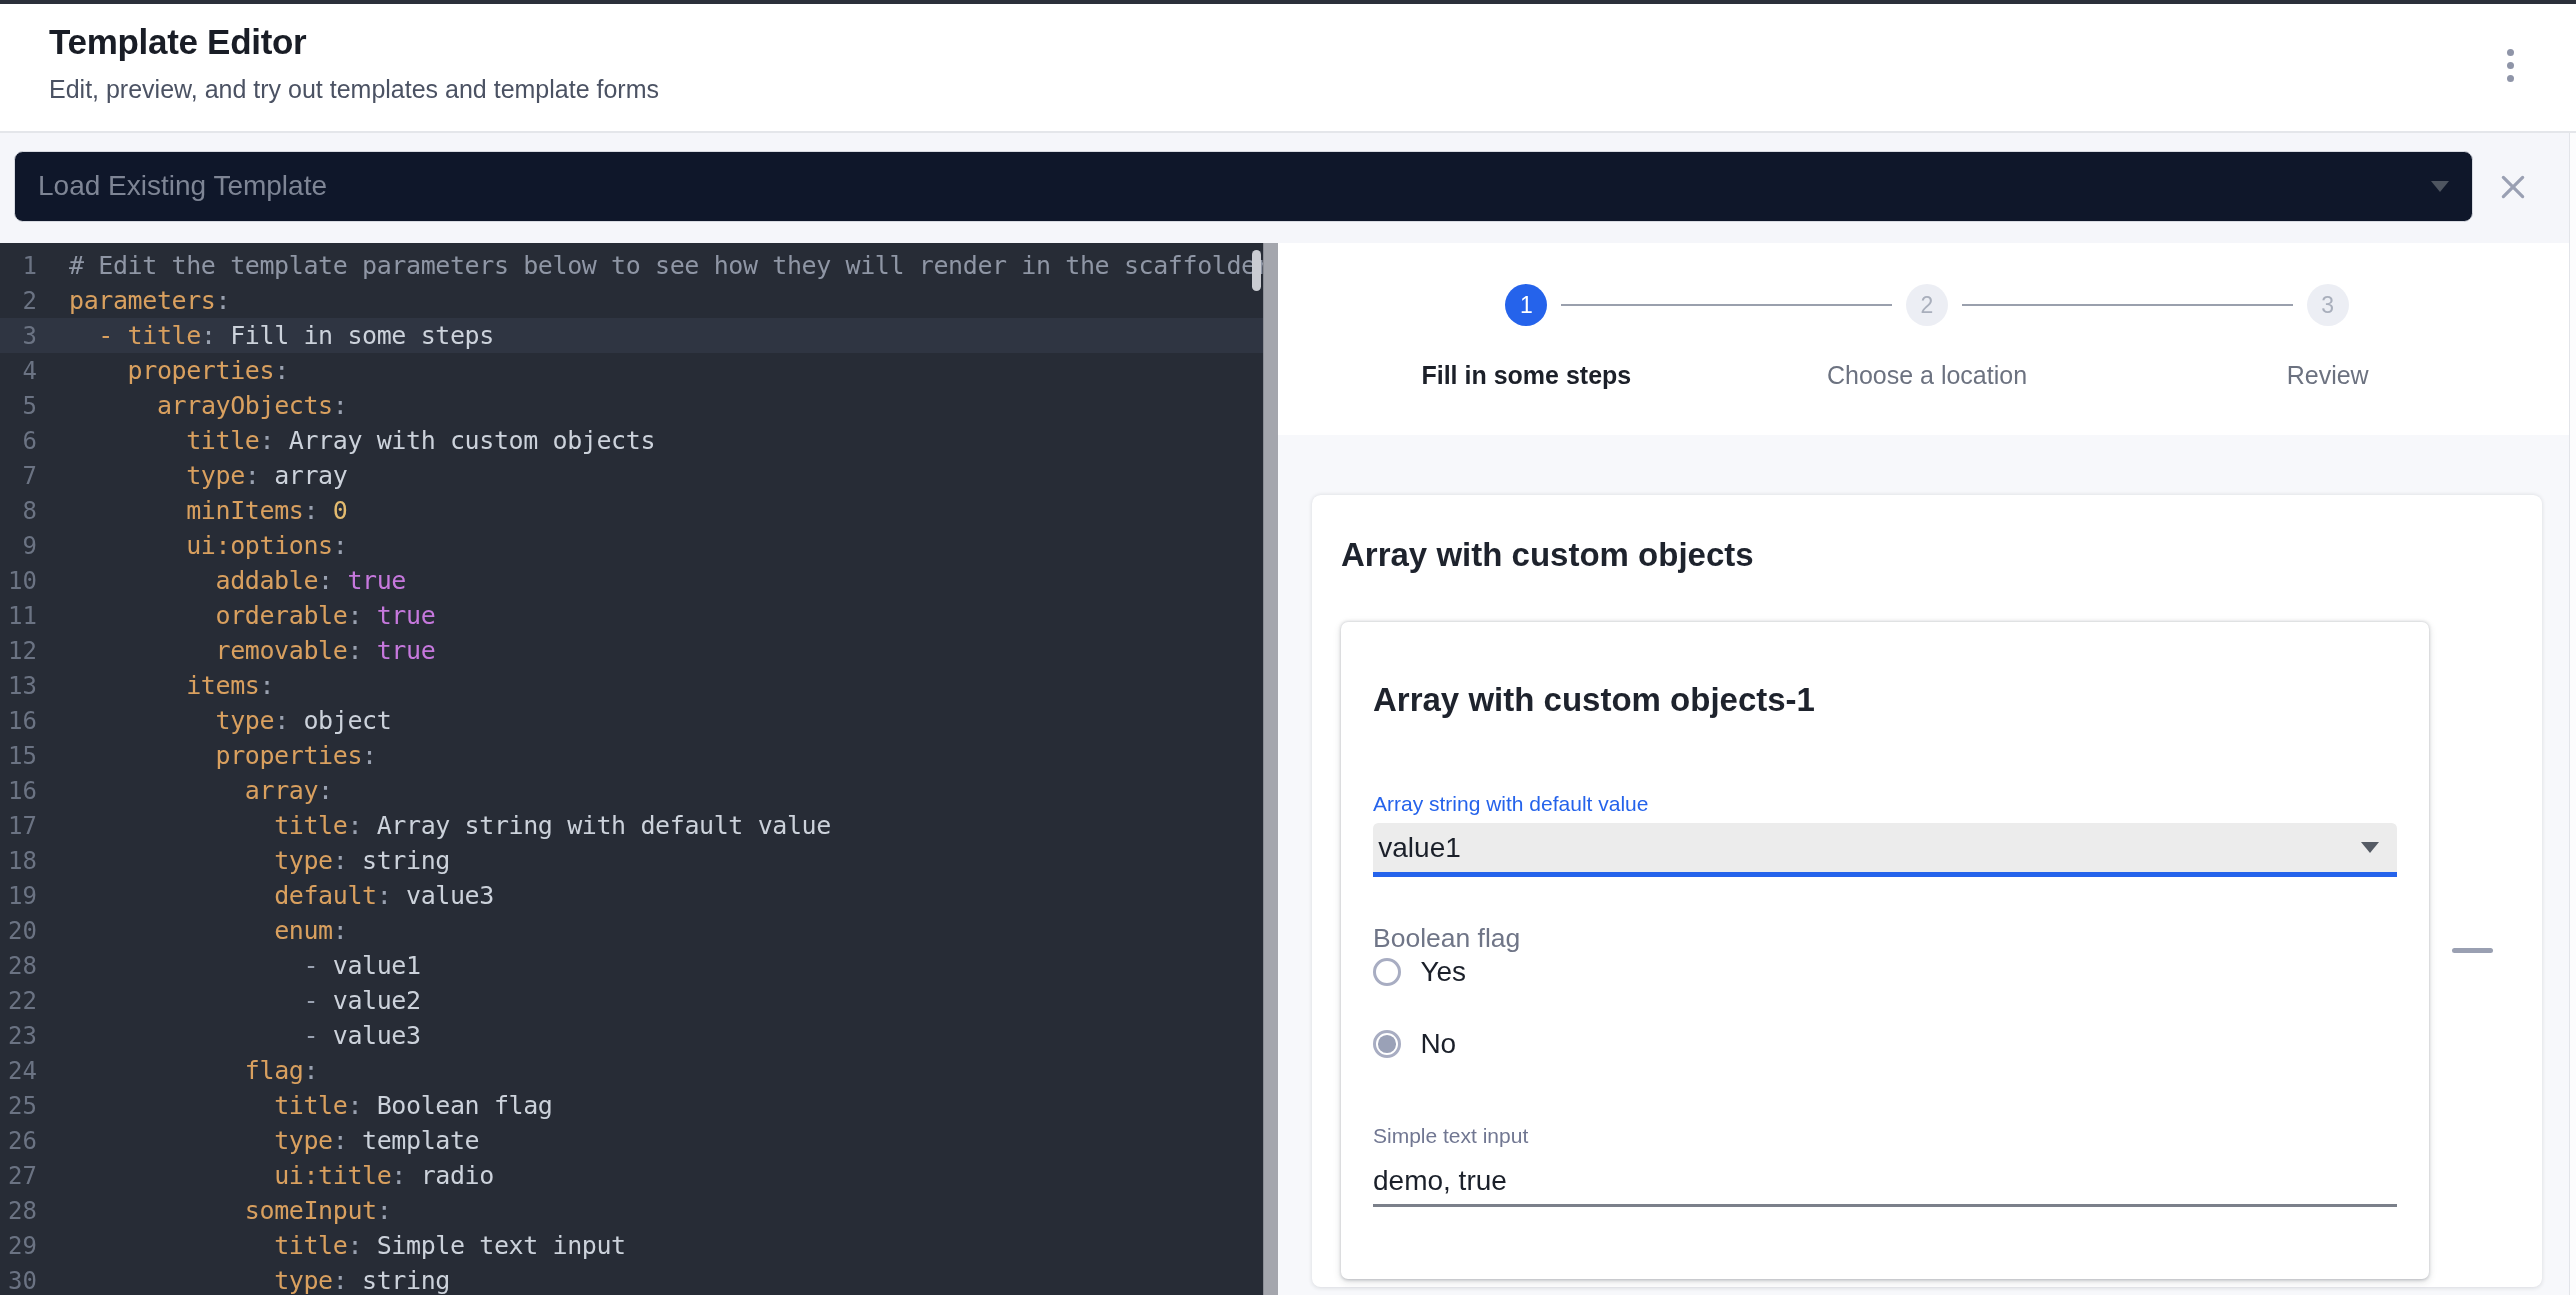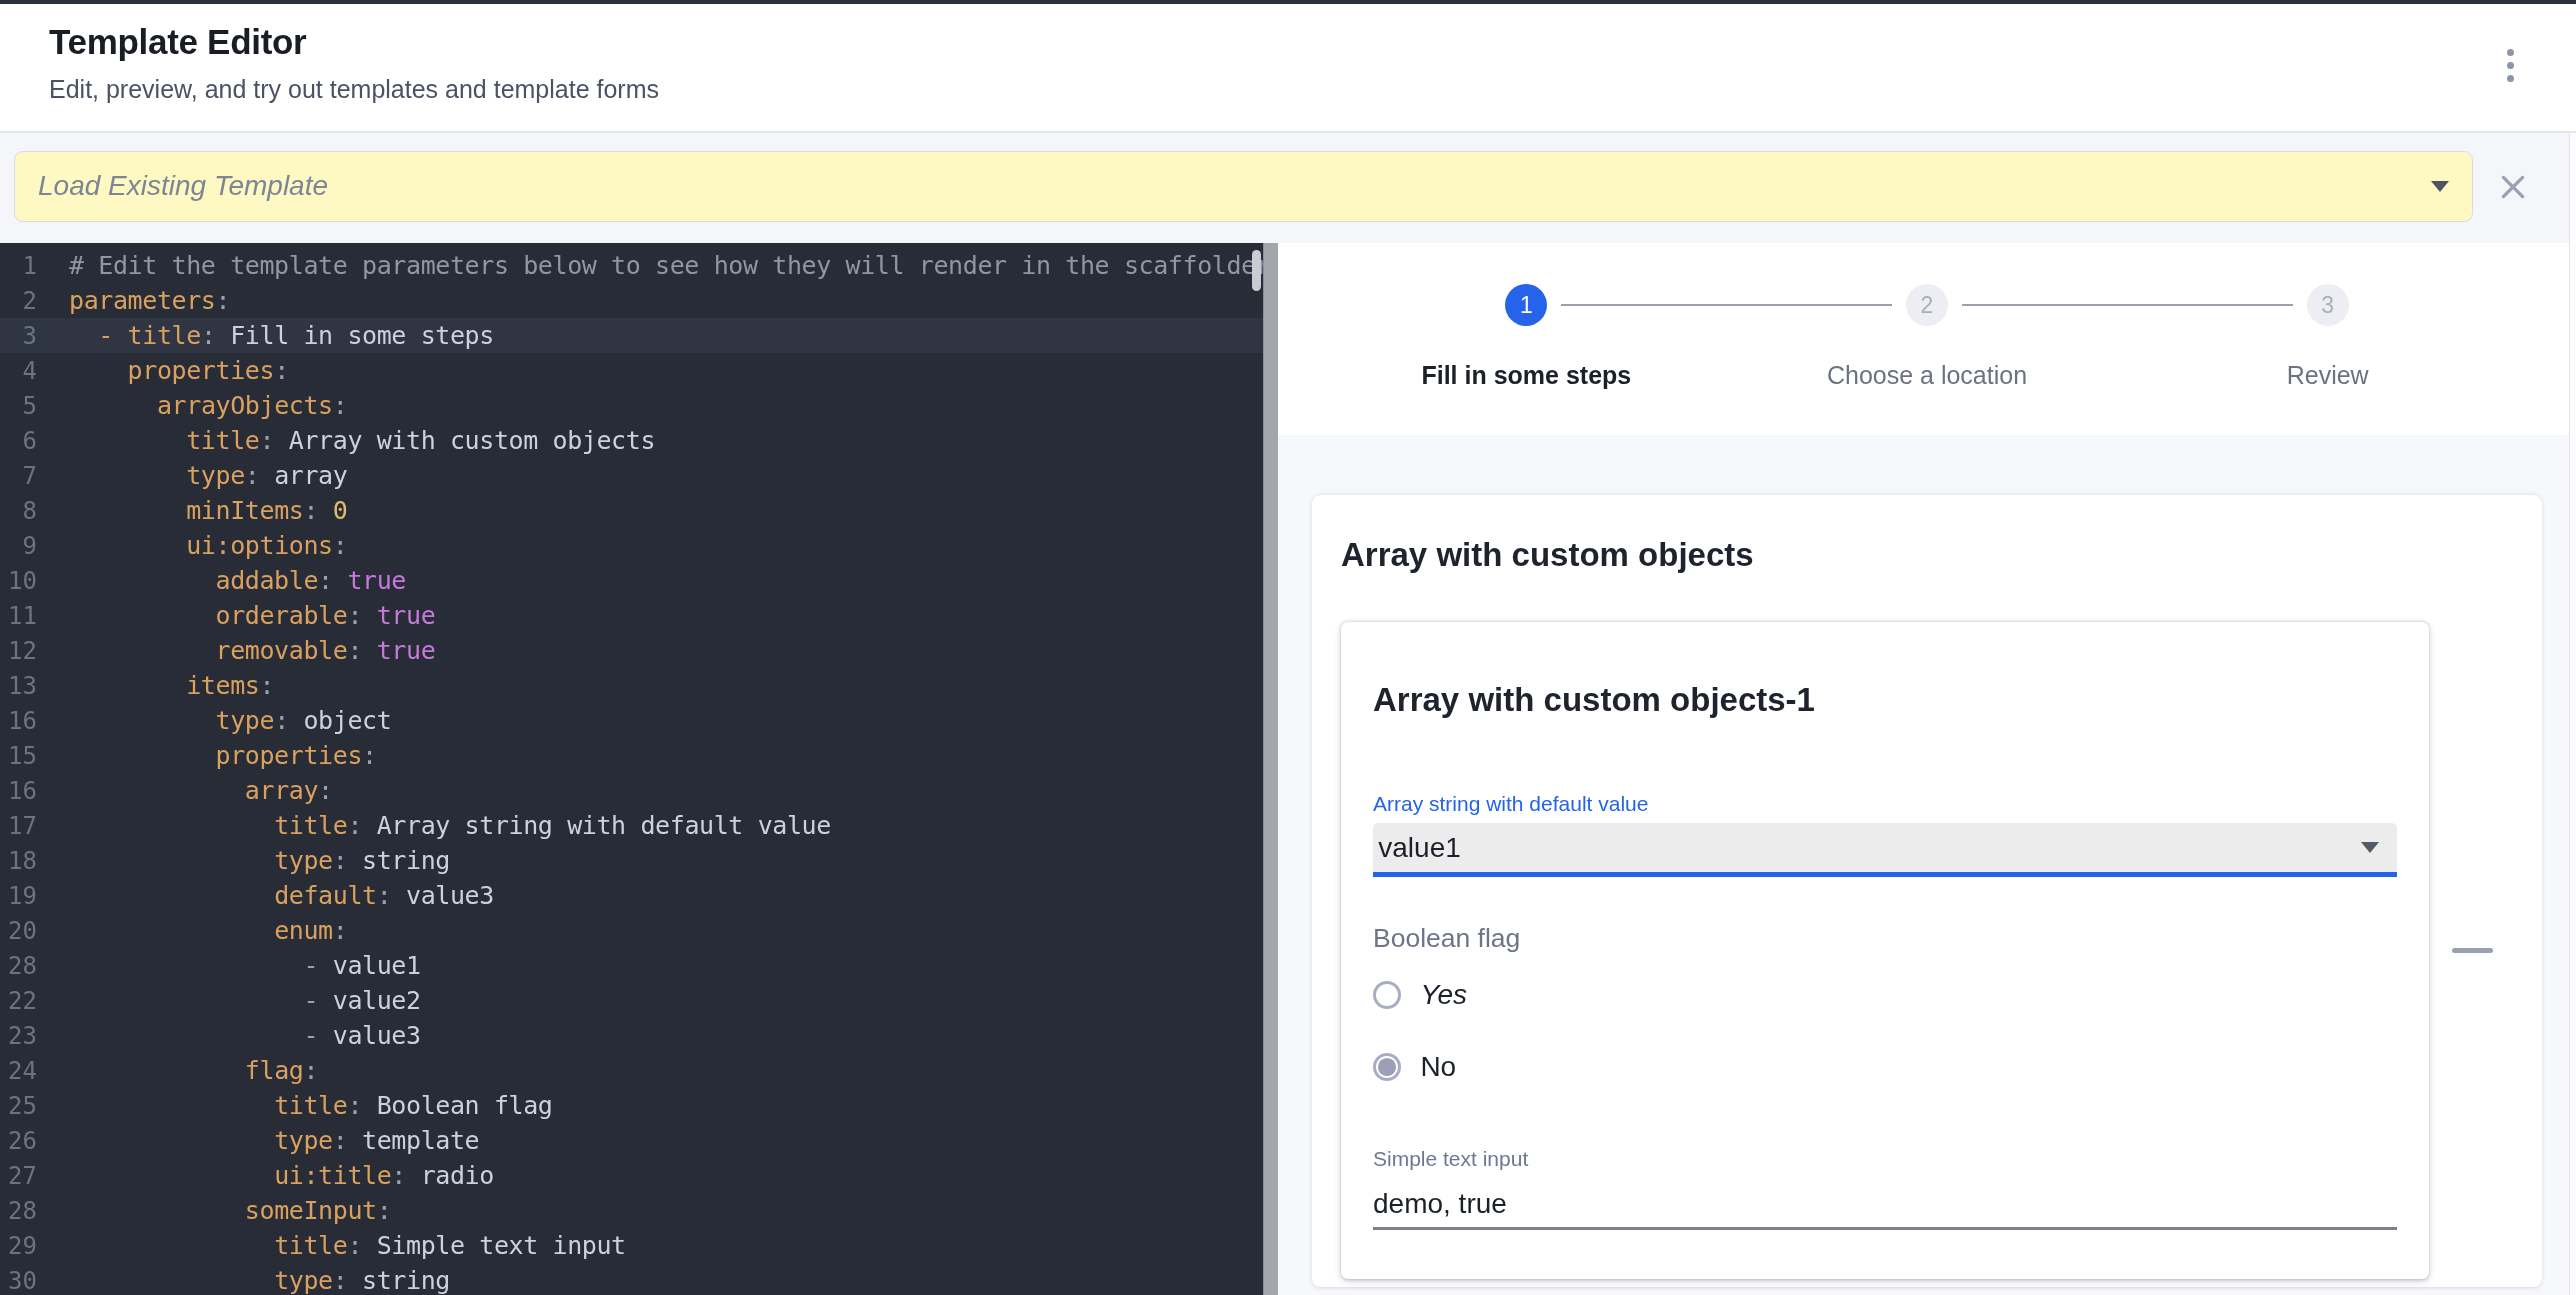--- a/index.html
+++ b/index.html
@@ -23,22 +23,22 @@
   .top-strip{position:absolute;left:0;top:0;right:0;height:3.5px;background:#2b303a;}
   .app-header{position:absolute;left:0;top:3.5px;right:0;height:103px;background:#fff;padding:17.7px 49px 0;}
   .page-title{font-size:35px;font-weight:700;color:#191d26;letter-spacing:-0.3px;line-height:41px;}
   .page-subtitle{margin-top:12.4px;font-size:25px;color:#4b5263;line-height:28px;}
   .kebab{position:absolute;right:48px;top:48px;width:35px;height:35px;display:flex;flex-direction:column;align-items:center;justify-content:center;gap:6.2px;cursor:pointer;}
   .kebab .dot{width:7px;height:7px;border-radius:50%;background:#8f95a8;}
   .header-divider{position:absolute;left:0;top:131px;right:0;height:1.8px;background:#e4e6ea;}
   
   .load-bar{position:absolute;left:0;top:133px;right:0;height:110px;background:#f5f6fa;}
   .load-select{
-    position:absolute;left:14px;top:17.7px;width:2459px;height:71px;background:#fef9c3;
-    border:1.8px solid #d7dae1;border-radius:8.8px;display:flex;align-items:center;padding:0 23px;font-style:italic;
+    position:absolute;left:14px;top:17.7px;width:2459px;height:71px;background:#0f172a;
+    border:1.8px solid #d7dae1;border-radius:8.8px;display:flex;align-items:center;padding:0 23px;
   }
   .load-select-text{font-size:28px;color:#7e8595;}
   .caret-down{margin-left:auto;width:0;height:0;border-left:9.7px solid transparent;border-right:9.7px solid transparent;border-top:11.5px solid #4e5560;}
   .close-btn{position:absolute;right:46px;top:37px;width:34px;height:34px;display:flex;align-items:center;justify-content:center;cursor:pointer;}
   
   .main{position:absolute;left:0;top:243px;right:0;bottom:0;display:flex;}
   .editor{width:1263px;flex:none;background:var(--editor-bg);padding-top:5.3px;position:relative;overflow:hidden;}
   .code-row{display:flex;align-items:center;height:35px;}
   .code-row.active{background:var(--active-line);}
   .ln{width:37px;flex:none;text-align:right;font-family:"DejaVu Sans Mono",monospace;font-size:24px;color:#6b7383;}
@@ -75,21 +75,21 @@
   .remove-dash{width:41px;height:4.4px;border-radius:2.7px;background:#9aa0b2;}
   
   .field-select{margin-top:71px;}
   .f-label{font-size:21px;line-height:26px;color:var(--accent);}
   .select-box{margin-top:6.2px;height:54px;background:#ececec;border-radius:5.3px 5.3px 0 0;border-bottom:5.3px solid var(--accent);display:flex;align-items:center;padding:0 17.7px 0 5.3px;cursor:pointer;}
   .select-value{font-size:28px;color:#1b202a;}
   .select-caret{margin-left:auto;width:0;height:0;border-left:9.7px solid transparent;border-right:9.7px solid transparent;border-top:11.5px solid #555b64;}
   .field-radio{margin-top:46px;}
   .group-label{font-size:26.5px;line-height:31px;color:#6f7587;}
   .radio-option{display:flex;align-items:center;cursor:pointer;}
-  .radio-option.first{margin-top:23px;font-style:italic;}
+  .radio-option.first{}
   .radio-option.later{margin-top:37px;}
   .radio-circle{width:28px;height:28px;border:3.5px solid #a8adc2;border-radius:50%;position:relative;flex:none;}
   .radio-circle.selected::after{content:"";position:absolute;left:50%;top:50%;width:17.7px;height:17.7px;margin:-8.8px 0 0 -8.8px;border-radius:50%;background:#9aa1b7;}
   .radio-label{margin-left:19.4px;font-size:28px;color:#1b202a;line-height:35px;}
   .field-text{margin-top:62px;}
   .t-label{font-size:21px;line-height:26px;color:#717792;}
   .t-value{margin-top:16px;font-size:28px;line-height:32px;color:#1b202a;}
   .t-underline{margin-top:7px;height:2.7px;background:#7b808a;}
   
   .page-scrollbar{position:absolute;left:2569px;top:133px;bottom:0;width:7px;background:#fcfcfd;border-left:0.9px solid #e2e4e9;}

